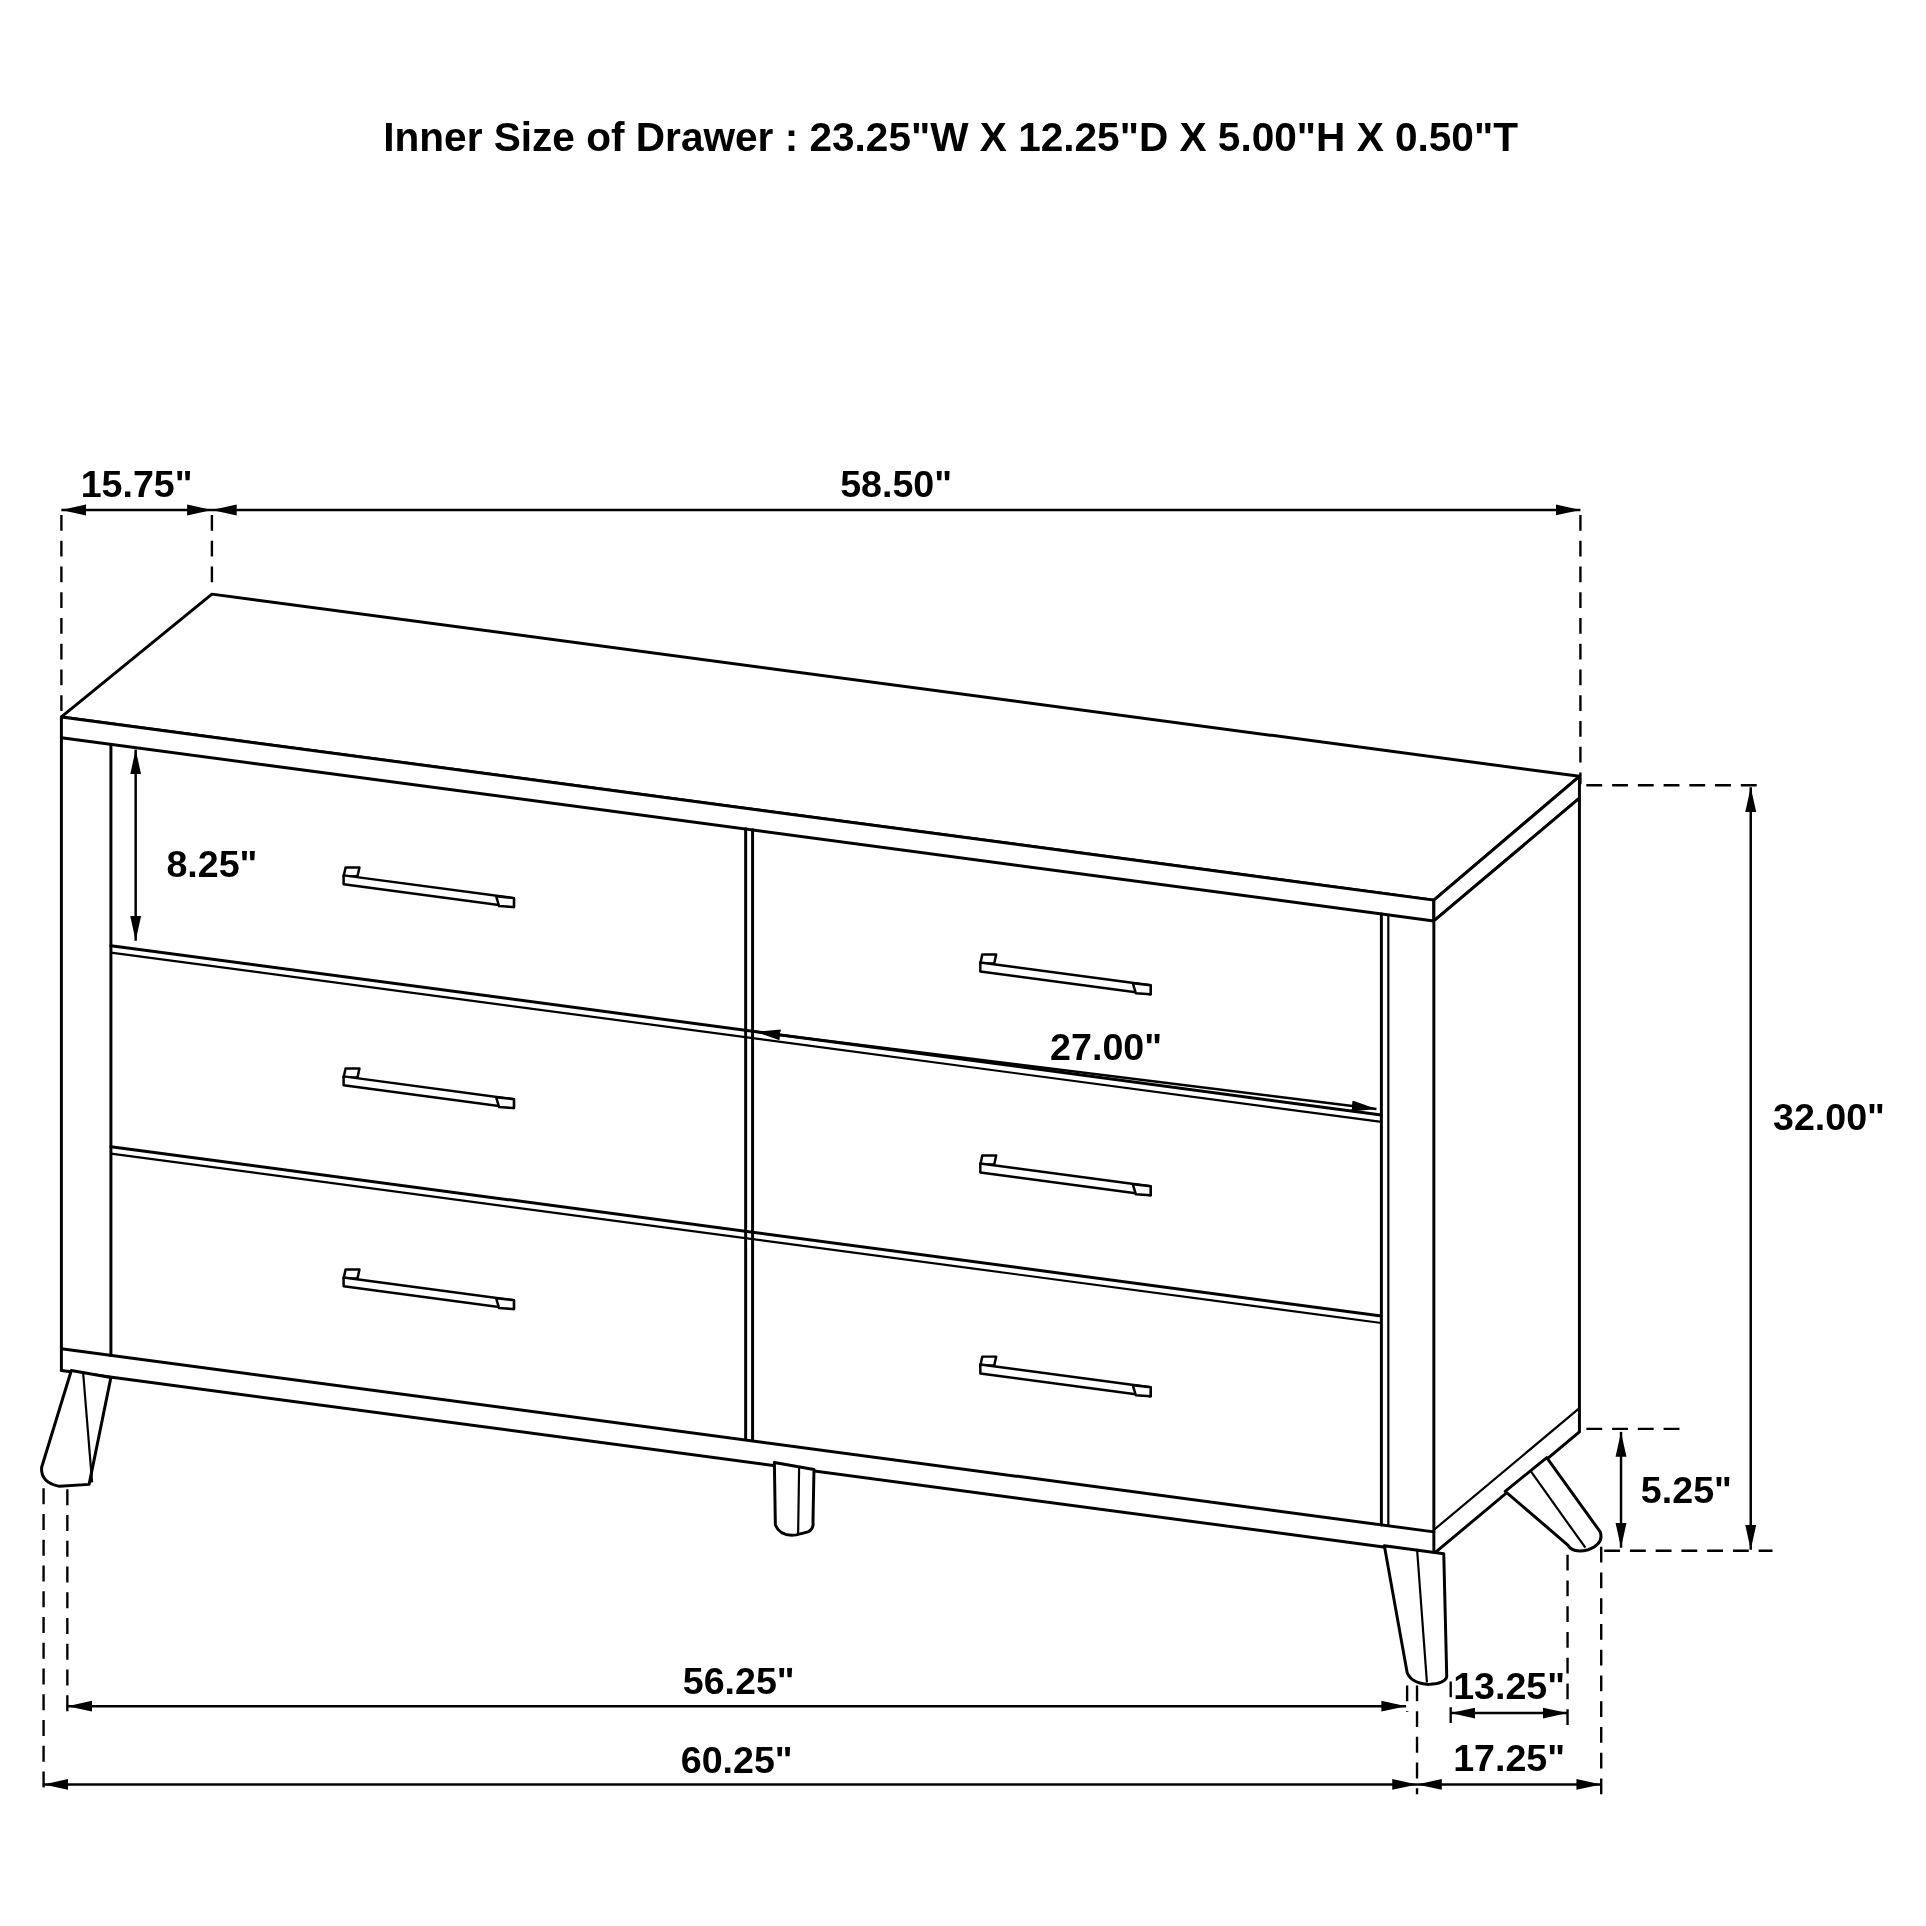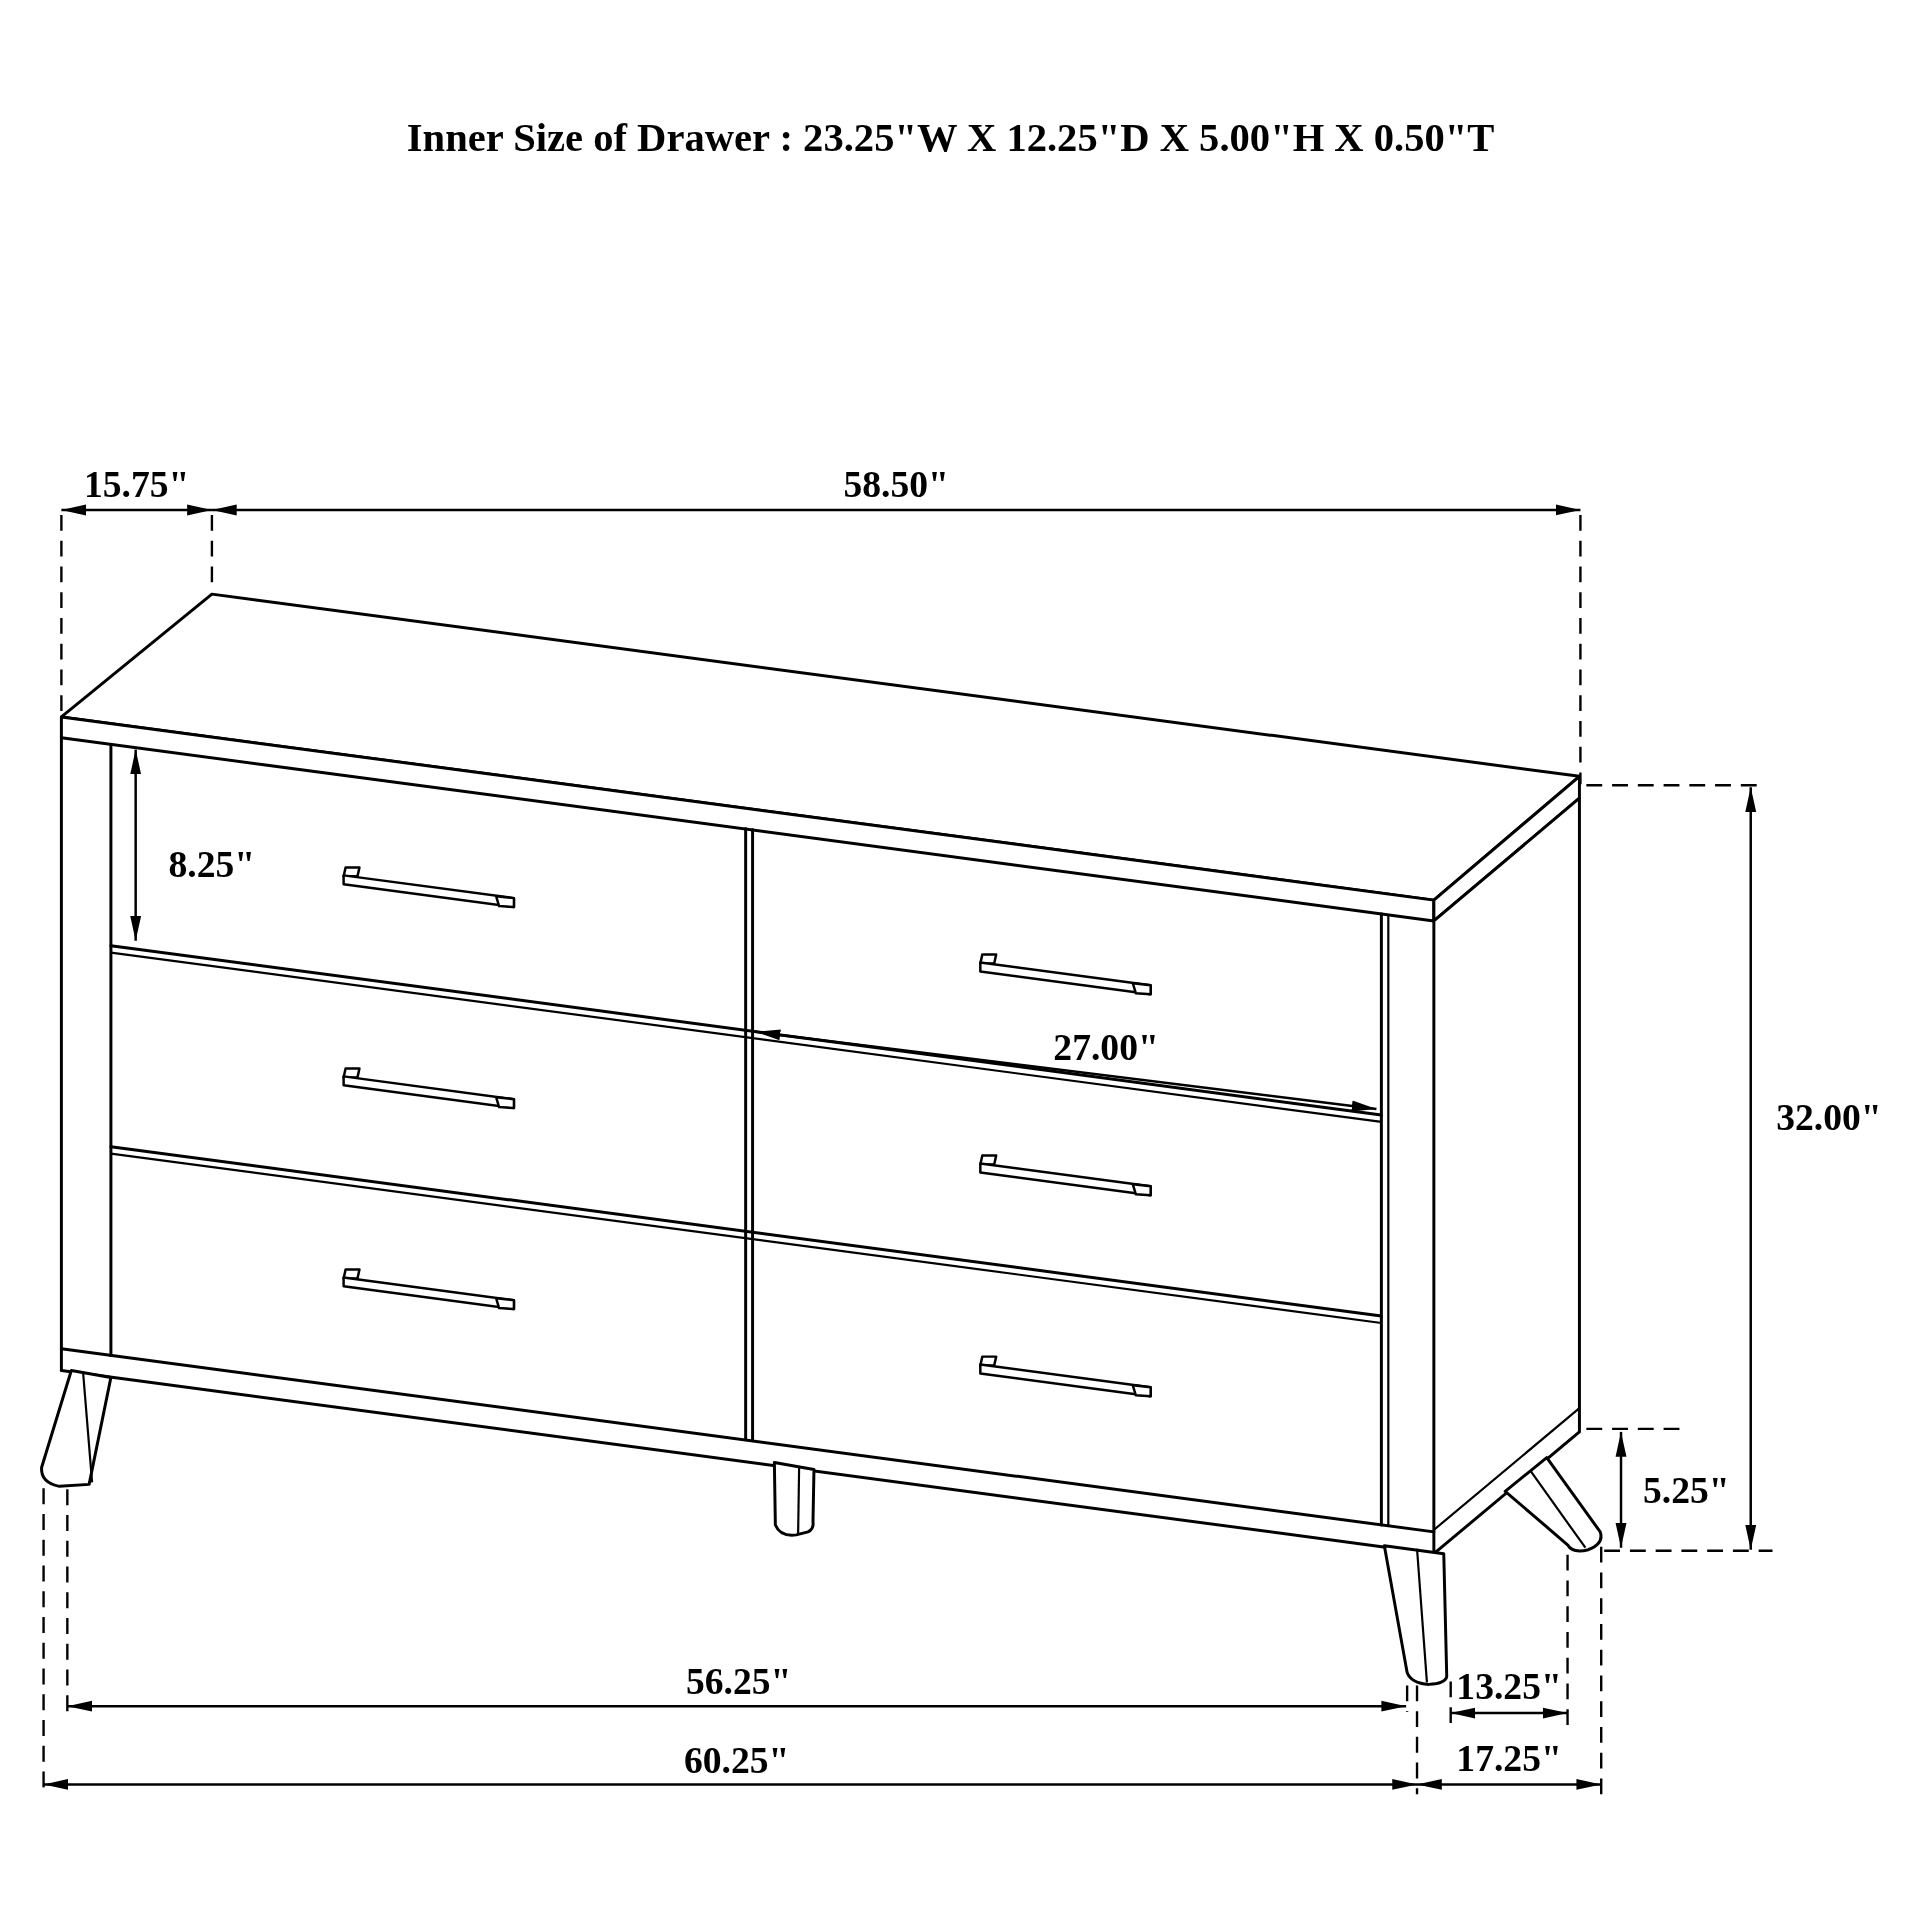--- a/index.html
+++ b/index.html
@@ -1,21 +1,21 @@
 <!DOCTYPE html>
 <html><head>
 <meta charset="utf-8">
 <style>
   html, body { margin: 0; padding: 0; background: #ffffff; }
   .canvas {
     position: relative;
     width: 1927px;
     height: 1927px;
     background: #ffffff;
-    font-family: Liberation Serif, serif;
+    font-family: Liberation Sans, sans-serif;
   }
   svg { display: block; }
   .struct { stroke: #000000; stroke-width: 3; fill: none; stroke-linecap: round; stroke-linejoin: round; }
   .face   { stroke: #000000; stroke-width: 3; fill: #ffffff; stroke-linejoin: round; }
   .hpart  { stroke: #000000; stroke-width: 2.5; fill: #ffffff; stroke-linejoin: round; }
   .leg    { stroke: #000000; stroke-width: 3; fill: #ffffff; stroke-linejoin: round; }
   .thin   { stroke: #000000; stroke-width: 2.2; fill: none; }
   .dash   { stroke: #000000; stroke-width: 2.4; fill: none; stroke-dasharray: 16 10; }
   .dimline{ stroke: #000000; stroke-width: 2.5; fill: none; }
   .dimtxt { fill: #000000; font-weight: bold; font-size: 38px; text-anchor: middle; }

